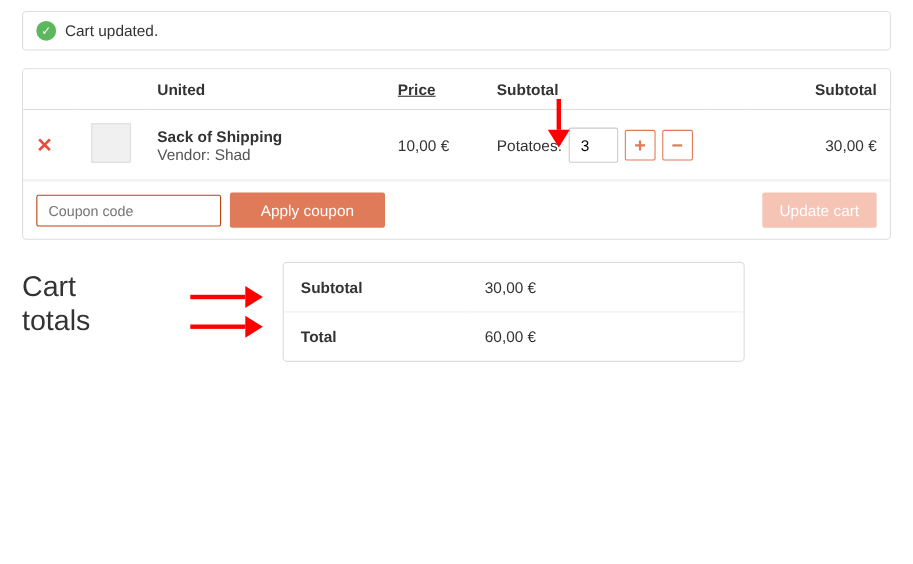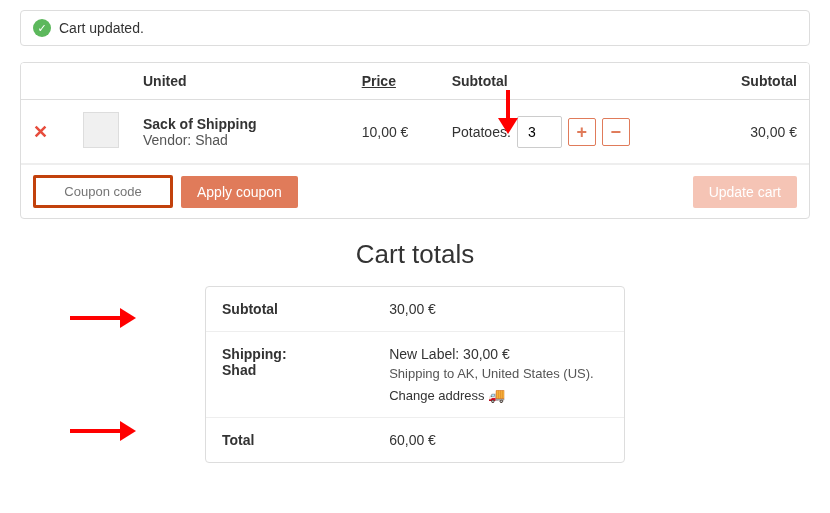--- a/index.html
+++ b/index.html
@@ -147,53 +147,52 @@
       justify-content: space-between;
       padding: 10px 12px;
       border-top: 1px solid #eee;
     }
     .coupon-left {
       display: flex;
       align-items: center;
       gap: 8px;
     }
     .coupon-input {
-      border: 3px solid #c2410c;
+      border: 1px solid #c2410c;
       border-radius: 2px;
       padding: 6px 10px;
       font-size: 13px;
       color: #aaa;
-      width: 140px;
+      width: 168px;
       outline: none;
-      text-align: center;
     }
     .apply-coupon-btn {
       background: #e07b5a;
       color: white;
       border: none;
-      padding: 8px 16px;
+      padding: 8px 28px;
       border-radius: 2px;
       font-size: 14px;
       cursor: pointer;
       font-weight: normal;
     }
     .update-cart-btn {
       background: #f5c4b5;
       color: #fff;
       border: none;
       padding: 8px 16px;
       border-radius: 2px;
       font-size: 14px;
       cursor: pointer;
     }
 
     
     .cart-totals-section {
       display: flex;
-      flex-direction: column;
+      flex-direction: row;
       align-items: center;
       margin-top: 20px;
       position: relative;
     }
 
     .cart-totals-title {
       font-size: 26px;
       font-weight: normal;
       margin-bottom: 16px;
     }
@@ -355,34 +354,20 @@
       </div>
 
       <div class="totals-table-wrapper">
         <table class="totals-table">
           <tbody>
             <tr>
               <td class="totals-label">Subtotal</td>
               <td class="totals-value">30,00 €</td>
             </tr>
             <tr>
-              <td class="totals-label">
-                <span>Shipping:</span><br>
-                <span>Shad</span>
-              </td>
-              <td class="totals-value">
-                <div>New Label: 30,00 €</div>
-                <div class="shipping-detail">Shipping to AK, United States (US).</div>
-                <a class="change-address-link">
-                  <span>Change address</span>
-                  <span class="truck-icon">🚚</span>
-                </a>
-              </td>
-            </tr>
-            <tr>
               <td class="totals-label">Total</td>
               <td class="totals-value">60,00 €</td>
             </tr>
           </tbody>
         </table>
       </div>
     </div>
   </div>
 
 </div>

